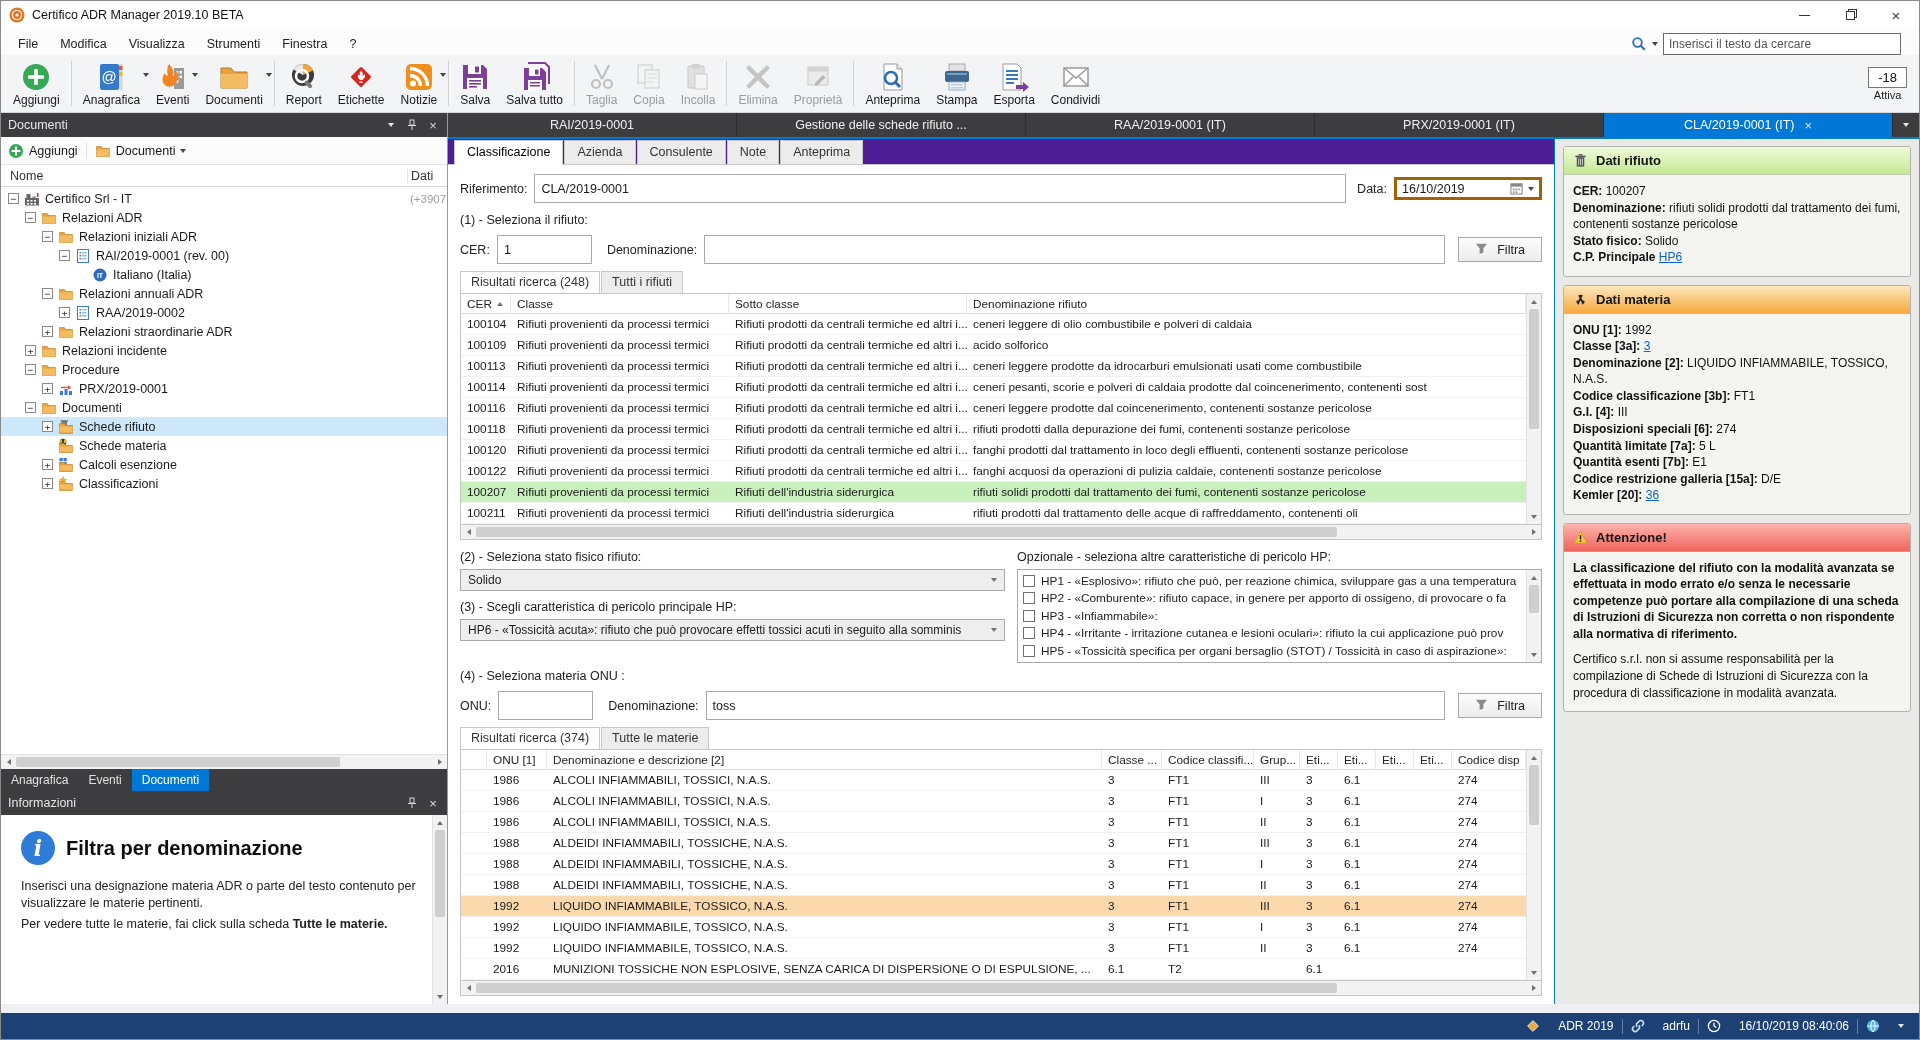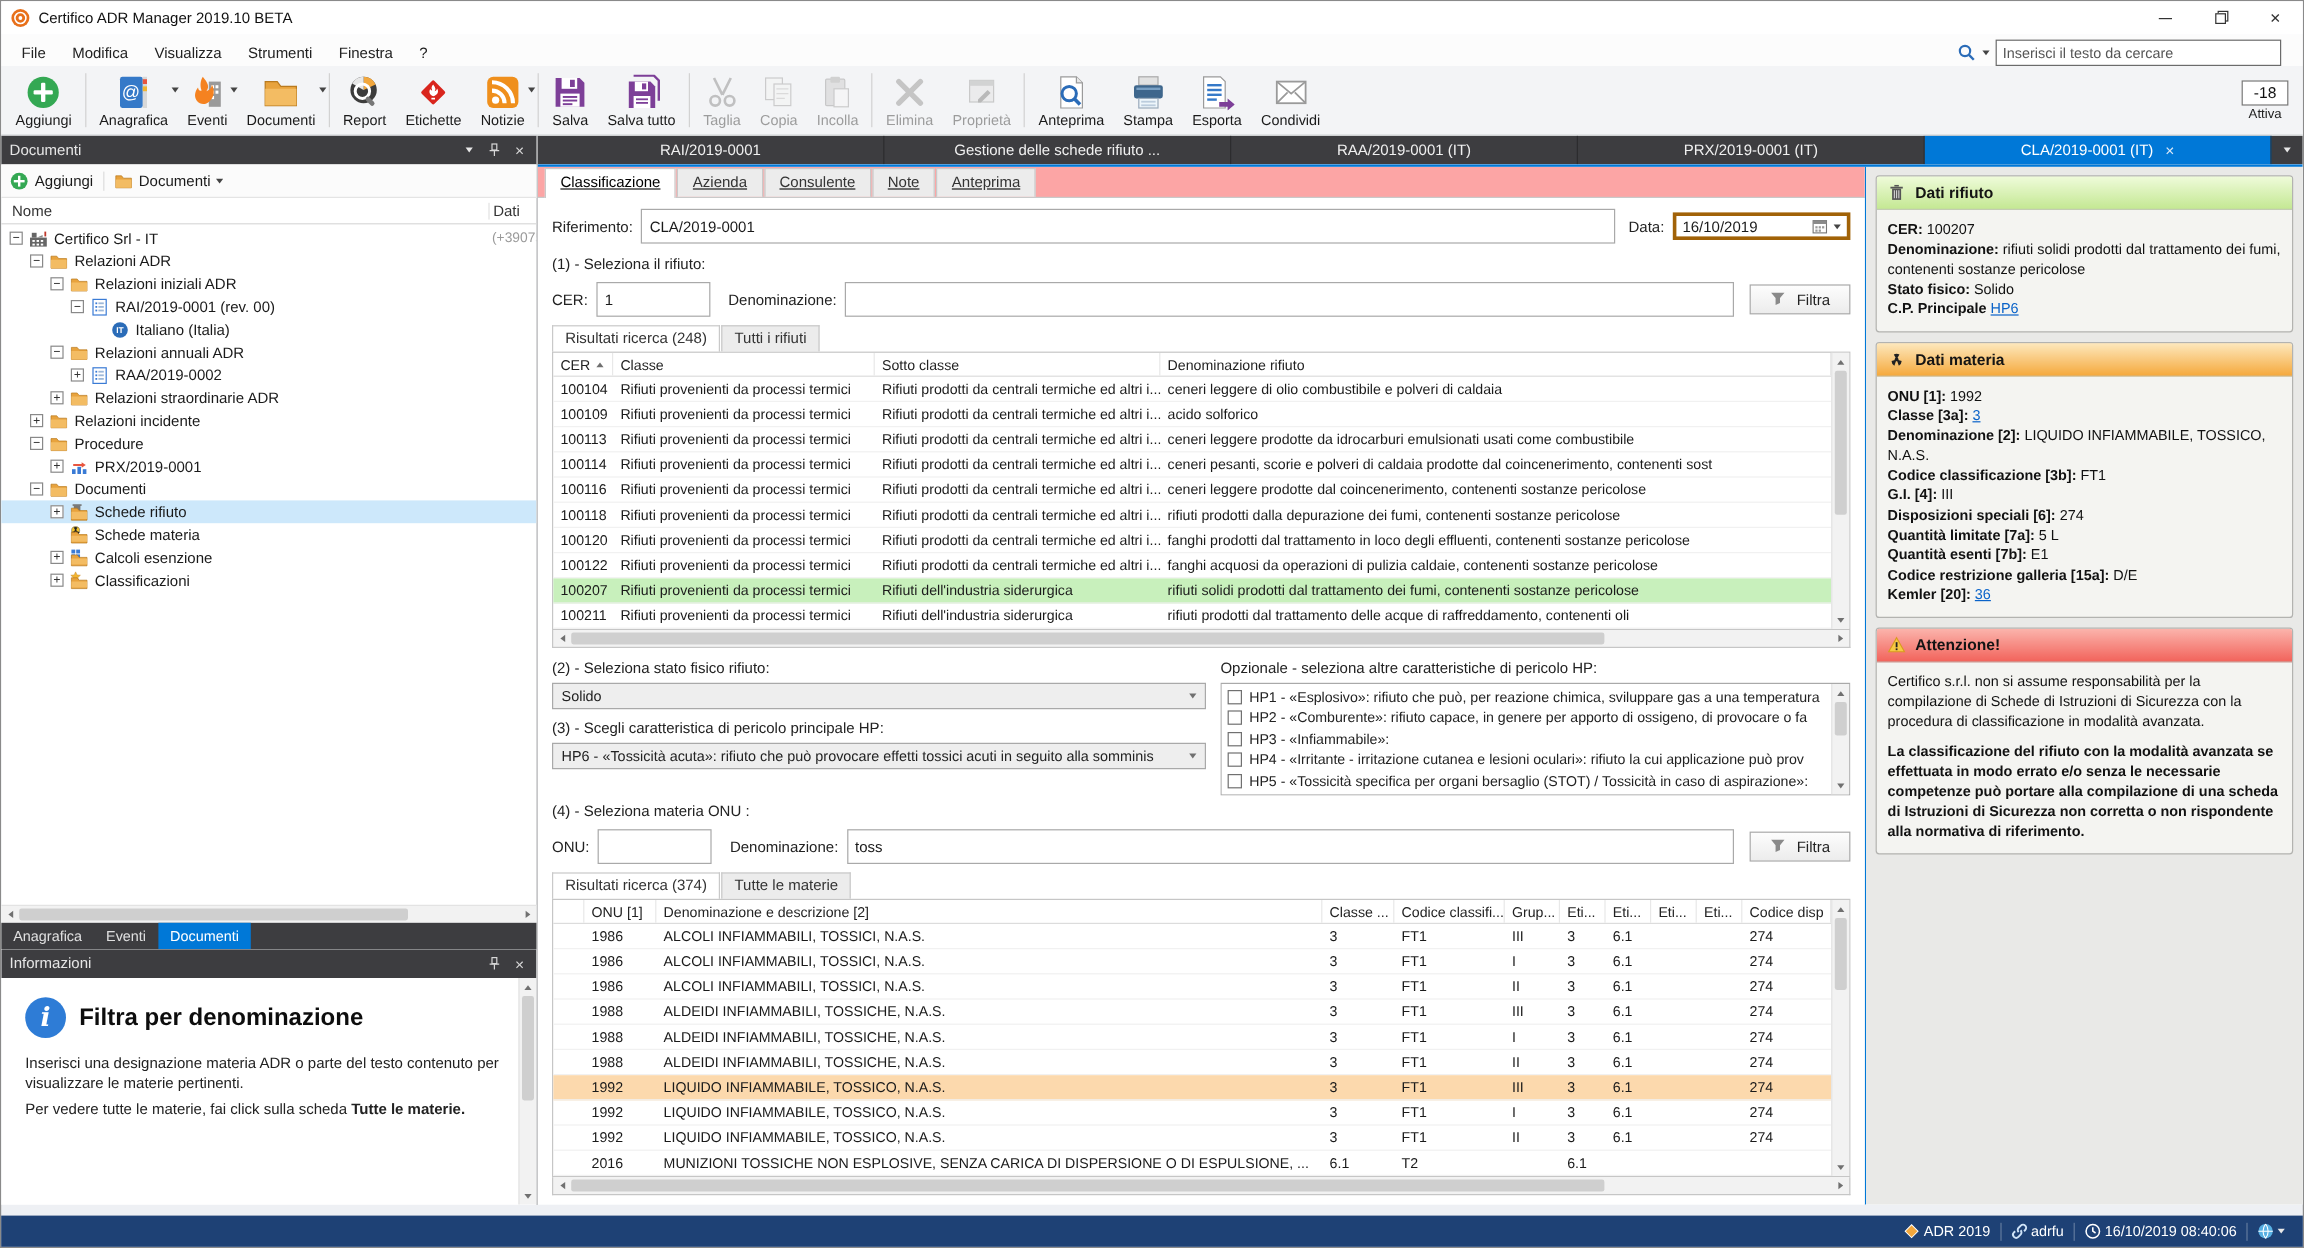--- a/index.html
+++ b/index.html
@@ -91,21 +91,21 @@
   .info-wrap { flex:1; display:flex; overflow:hidden; }
   .info-content { flex:1; padding:16px 14px 10px 20px; overflow:hidden; }
   .info-head { display:flex; align-items:center; gap:11px; margin-bottom:13px; }
   .info-i { width:34px; height:34px; border-radius:50%; background:#2e7cd6; color:#fff; display:flex; align-items:center; justify-content:center; font:italic bold 22px "DejaVu Serif",serif; flex:none; }
   .info-title { font-size:20px; font-weight:bold; color:#0d0d0d; }
   .info-content p { font-size:12.5px; line-height:1.35; color:#222; margin-bottom:4px; }
 
   
   .doc-wrap { flex:1; display:flex; border-top:2px solid #0078d7; overflow:hidden; background:#fff; }
   .main-col { flex:1; display:flex; flex-direction:column; border-right:1px solid #0078d7; overflow:hidden; }
-  .subtabs { height:26px; background:#fca5a5; display:flex; align-items:flex-end; padding-left:6px; border-bottom:1px solid #c9c9c9; flex:none;text-decoration:underline; }
+  .subtabs { height:26px; background:#4c1d95; display:flex; align-items:flex-end; padding-left:6px; border-bottom:1px solid #c9c9c9; flex:none; }
   .stab { padding:4px 12px 5px; font-size:12.5px; border:1px solid #c9c9c9; border-bottom:none; background:#ececec; margin-right:1px; color:#333; }
   .stab.active { background:#fff; color:#000; position:relative; margin-bottom:-1px; padding-bottom:6px; }
   .main-inner { flex:1; padding:6px 12px 4px; display:flex; flex-direction:column; overflow:hidden; background:#fff; }
   .frow { display:flex; align-items:center; gap:7px; margin:3px 0 6px; flex:none; }
   .flabel { font-size:12.5px; color:#222; white-space:nowrap; }
   .tinput { border:1px solid #a9a9a9; height:29px; background:#fff; font-size:12.5px; padding:0 6px; display:flex; align-items:center; overflow:hidden; white-space:nowrap; }
   .grow1 { flex:1; }
   .datebox { width:148px; border:3px solid #a16207; height:23px; display:flex; align-items:center; padding:0 5px; gap:5px; }
   .datebox .dtext { flex:1; font-size:12.5px; }
   .section-label { font-size:12.5px; color:#222; margin:4px 0 5px; flex:none; }
@@ -141,21 +141,21 @@
   .sbox-body { padding:8px 9px 10px; font-size:12px; line-height:1.38; color:#111; }
   .sbox-body .ln b { font-weight:bold; }
   .sbox-body a { color:#0a63c9; }
   .sbox-body p { margin-bottom:9px; }
   .sbox-body p:last-child { margin-bottom:0; }
   .hico14 { width:15px; height:15px; flex:none; }
 
   
   .statusbar { height:26px; background:#1e4175; color:#fff; display:flex; align-items:center; flex:none; font-size:12px; padding:0 7px; }
   .sb-right { margin-left:auto; display:flex; align-items:center; height:100%; }
-  .sb-item { display:flex; align-items:center; gap:3px; padding:0 8px; height:100%; }
+  .sb-item { display:flex; align-items:center; gap:18px; padding:0 8px; height:100%; }
   .sb-sep { width:1px; height:15px; background:rgba(255,255,255,.3); }
   .sb-ico { width:14px; height:14px; flex:none; }
 </style>
 </head>
 <body>
 
 <div class="window">
 
   <div class="titlebar">
     <span class="app-ico">
@@ -1160,22 +1160,22 @@
             <div class="sbox">
               <div class="sbox-head red">
                 <span class="hico14"><svg viewBox="0 0 16 16">
                     <path d="M8 1.5l7 12.5H1z" fill="#f6c944" stroke="#d89c1e"></path>
                     <rect x="7.2" y="5.5" width="1.6" height="4.5" fill="#222"></rect>
                     <rect x="7.2" y="11" width="1.6" height="1.6" fill="#222"></rect>
                   </svg></span>
                 <span>Attenzione!</span>
               </div>
               <div class="sbox-body">
+                <p style="font-weight: bold;">La classificazione del rifiuto con la modalità avanzata se effettuata in modo errato e/o senza le necessarie competenze può portare alla compilazione di una scheda di Istruzioni di Sicurezza non corretta o non rispondente alla normativa di riferimento.</p>
                 <p>Certifico s.r.l. non si assume responsabilità per la compilazione di Schede di Istruzioni di Sicurezza con la procedura di classificazione in modalità avanzata.</p>
-                <p style="font-weight: bold;">La classificazione del rifiuto con la modalità avanzata se effettuata in modo errato e/o senza le necessarie competenze può portare alla compilazione di una scheda di Istruzioni di Sicurezza non corretta o non rispondente alla normativa di riferimento.</p>
               </div>
             </div>
           </div>
       </div>
     </div>
   </div>
 
   <div class="statusbar">
     <div class="sb-right" id="sbitems">
         <div class="sb-item">

